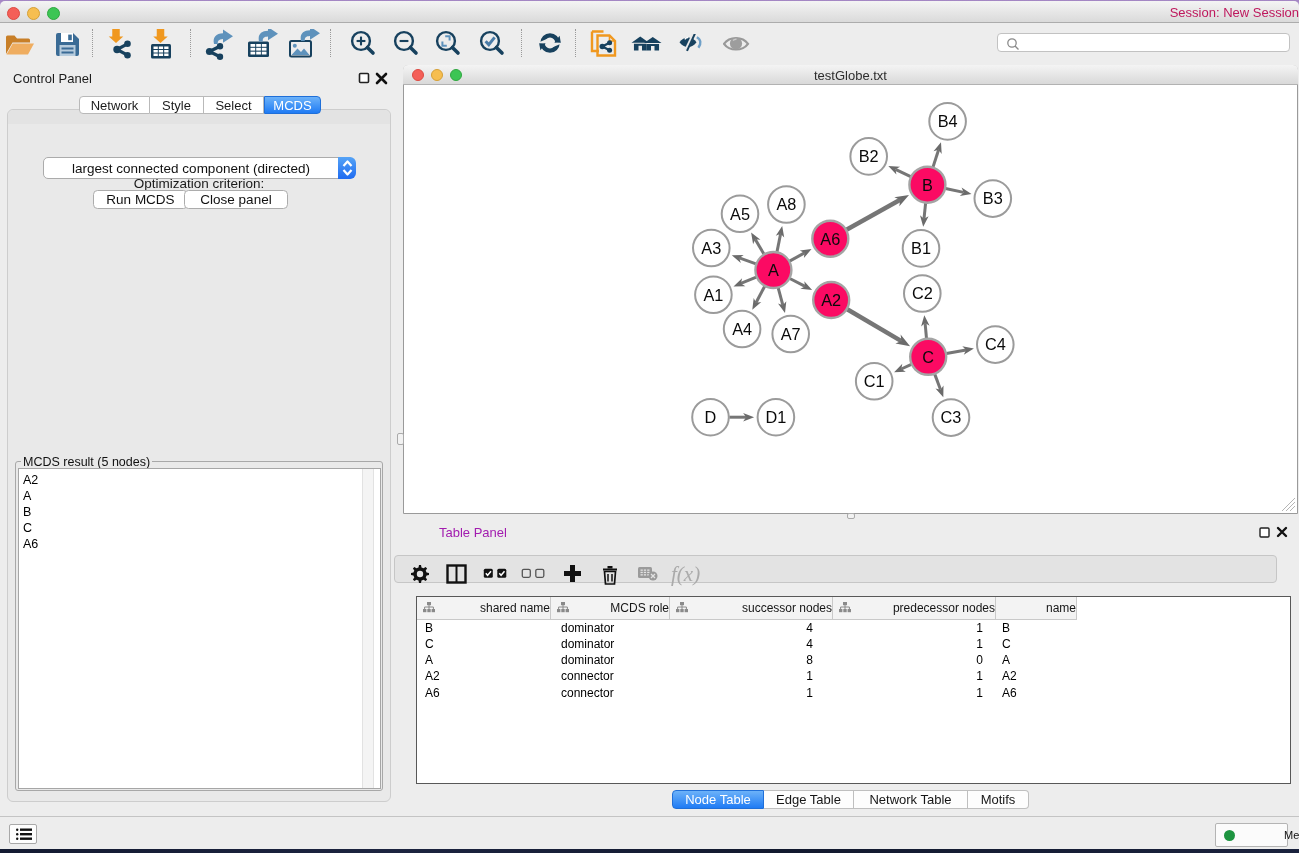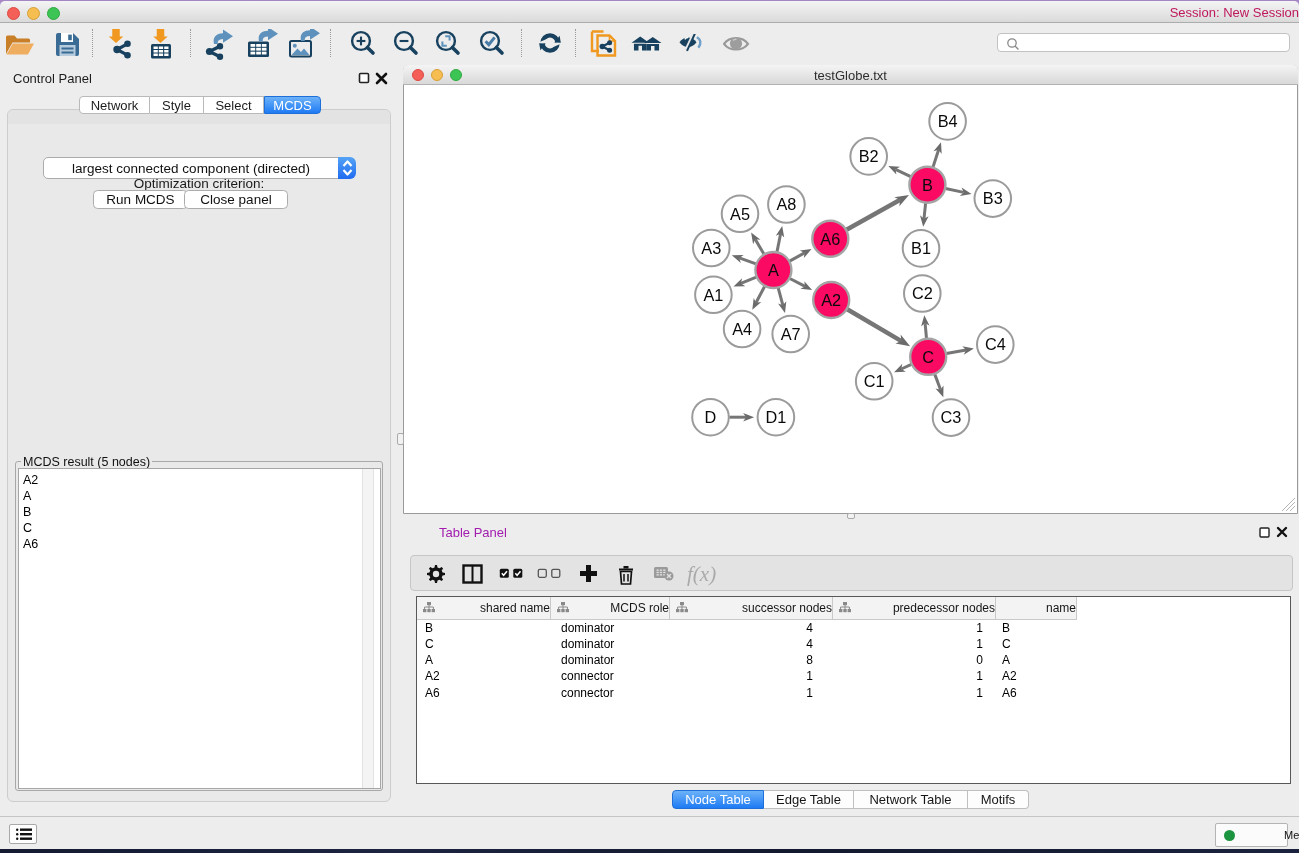--- a/index.html
+++ b/index.html
@@ -42,21 +42,21 @@
 #gwin{left:403px;top:65px;width:895px;height:449px;background:#fff;border:1px solid #9a9a9a;border-radius:5px 5px 0 0;}
 #gtitle{left:403px;top:65px;width:895px;height:20px;background:linear-gradient(#f4f4f4,#d9d9d9);border-bottom:1px solid #b2b2b2;border-radius:5px 5px 0 0;}
 #gtitle .tl{width:12px;height:12px;top:4px;}
 #gtitle .t1{left:9px;background:#f45f58;border:1px solid #dd4a42;}
 #gtitle .t2{left:28px;background:#f6be50;border:1px solid #d6a036;}
 #gtitle .t3{left:47px;background:#3cc554;border:1px solid #2fa73f;}
 #gtitle .txt{left:0;top:3px;width:895px;text-align:center;font-size:13px;color:#2d2d2d;}
 #gcanvas{left:404px;top:86px;width:893px;height:427px;background:#fff;}
 
 #tptitle{left:414px;top:525px;font-size:13px;color:#a21caf;margin-left:25px;}
-#tptoolbar{left:410px;top:555px;width:883px;height:36px;background:#e3e3e3;border:1px solid #c6c6c6;border-radius:4px;}
+#tptoolbar{left:394px;top:555px;width:883px;height:28px;background:#e3e3e3;border:1px solid #c6c6c6;border-radius:4px;}
 #tptable{left:416px;top:596px;width:875px;height:188px;background:#fff;border:1.5px solid #585858;}
 .th{top:0px;height:23px;background:#f3f3f3;border-right:1px solid #c9c9c9;border-bottom:1px solid #c9c9c9;font-size:12px;color:#161616;text-align:right;line-height:23px;}
 .td{font-size:12px;color:#000;height:16.3px;line-height:16.3px;}
 .btab{top:790px;height:19px;background:#fdfdfd;border:1px solid #bfbfbf;font-size:13px;color:#161616;text-align:center;line-height:17px;}
 .btabsel{background:linear-gradient(#6cb2f9,#1f7bf4);color:#fff;border-color:#1f6fd8;}
 .handle{background:#f2f2f2;border:1px solid #aaa;border-radius:2px;}
 </style>
 </head>
 <body>
 <div class="abs" id="desktoptop"></div>

